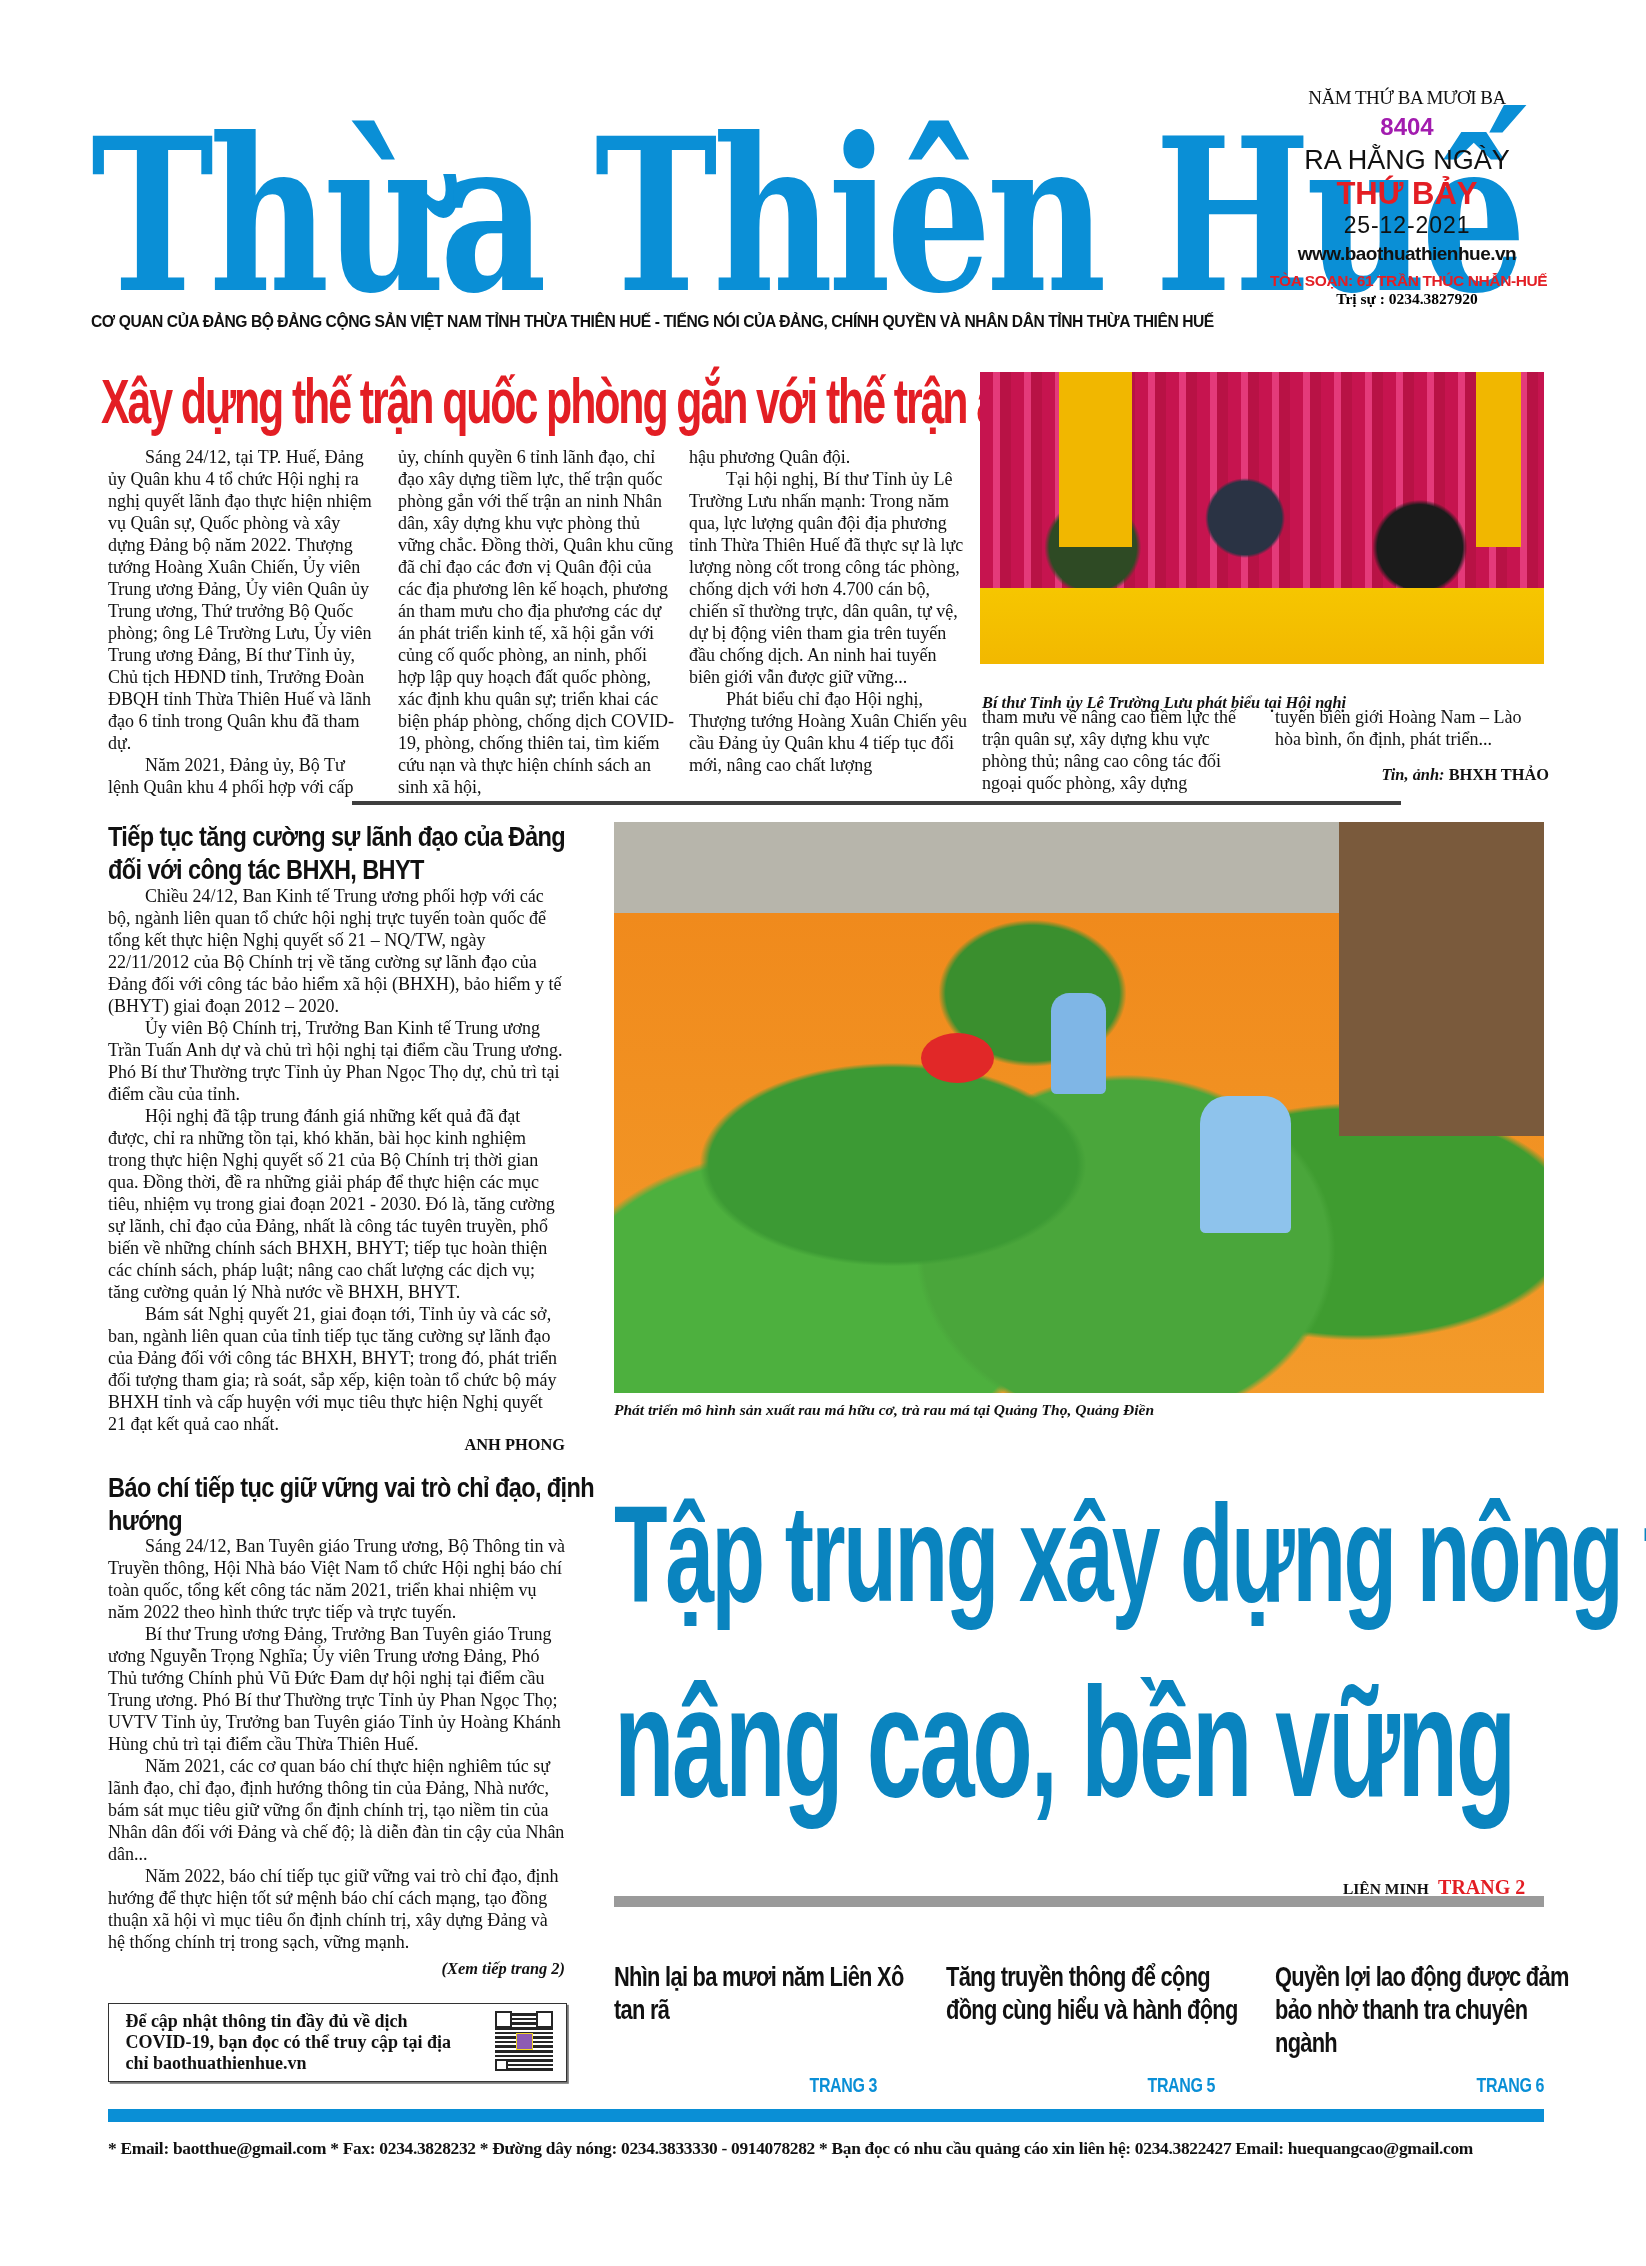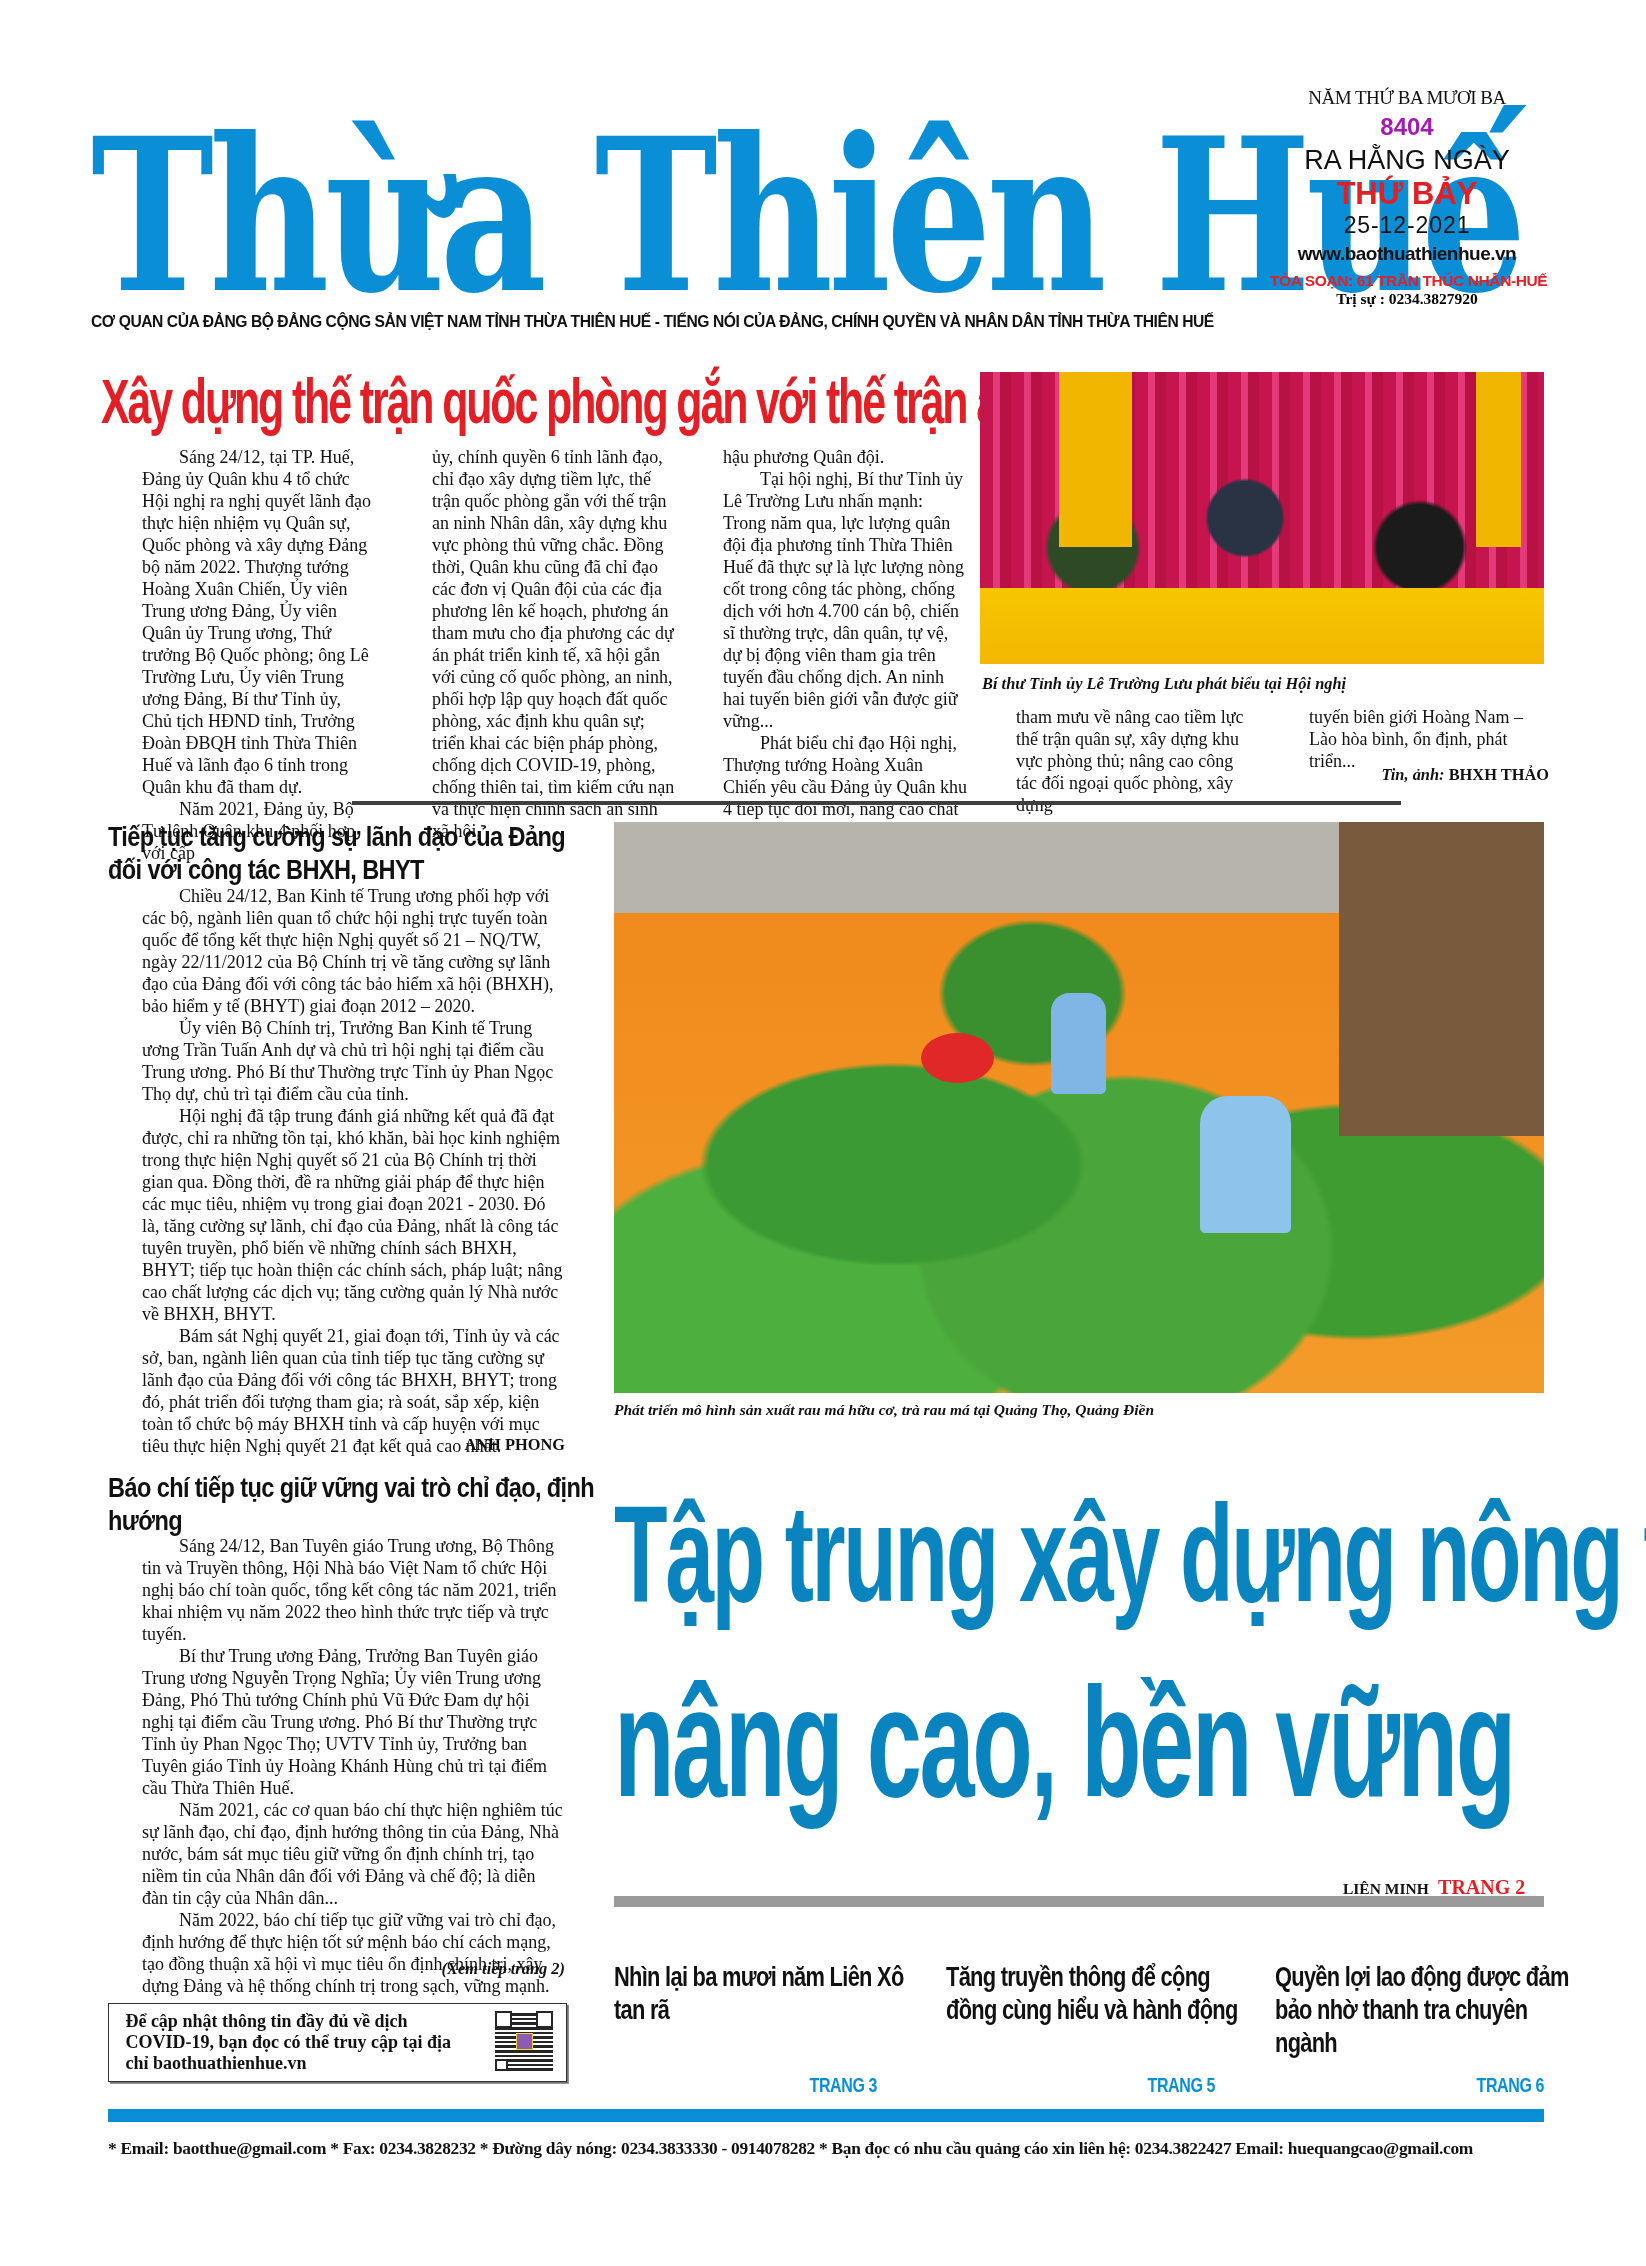--- a/index.html
+++ b/index.html
@@ -32,21 +32,21 @@
   .issue-phone { font-family: Liberation Serif, serif; font-weight: bold; font-size: 15.5px; color: #000000; }
 
   
   .lead-headline {
     left: 101px; top: 352px; width: 877px; white-space: nowrap;
     font-family: "Liberation Sans", sans-serif; font-weight: bold;
     font-size: 55px; line-height: 87px; color: #e31e24; letter-spacing: -2.7px;
     transform: scaleX(0.78) scaleY(1.15); transform-origin: left top;
   }
   .body-text { font-size: 18px; line-height: 22px; color: #111; }
-  .body-text p { text-indent: 37px; margin-left: 34px; }
+  .body-text p { text-indent: 37px; }
   .body-text p.noindent { text-indent: 0; }
   .col { position: absolute; }
 
   .photo {
     position: absolute; overflow: hidden;
   }
   .photo-meeting {
     left: 980px; top: 372px; width: 564px; height: 292px;
     background:
       linear-gradient(to bottom, transparent 0, transparent 74%, #f6c600 74%, #f2b800 100%),
@@ -163,21 +163,21 @@
   <div class="col body-text" style="left:689px; top:446px; width:279px;">
     <p class="noindent">hậu phương Quân đội.</p>
     <p>Tại hội nghị, Bí thư Tỉnh ủy Lê Trường Lưu nhấn mạnh: Trong năm qua, lực lượng quân đội địa phương tỉnh Thừa Thiên Huế đã thực sự là lực lượng nòng cốt trong công tác phòng, chống dịch với hơn 4.700 cán bộ, chiến sĩ thường trực, dân quân, tự vệ, dự bị động viên tham gia trên tuyến đầu chống dịch. An ninh hai tuyến biên giới vẫn được giữ vững...</p>
     <p>Phát biểu chỉ đạo Hội nghị, Thượng tướng Hoàng Xuân Chiến yêu cầu Đảng ủy Quân khu 4 tiếp tục đổi mới, nâng cao chất lượng</p>
   </div>
 
   <div class="photo photo-meeting">
     <div class="pillar" style="left:14%; width:13%;"></div>
     <div class="pillar" style="left:88%; width:8%;"></div>
   </div>
-  <div class="abs caption" style="left:982px; top:674px;font-style:italic;">Bí thư Tỉnh ủy Lê Trường Lưu phát biểu tại Hội nghị</div>
+  <div class="abs caption" style="left:982px; top:693px;font-style:italic;">Bí thư Tỉnh ủy Lê Trường Lưu phát biểu tại Hội nghị</div>
 
   <div class="col body-text" style="left:982px; top:706px; width:267px;">
     <p class="noindent">tham mưu về nâng cao tiềm lực thế trận quân sự, xây dựng khu vực phòng thủ; nâng cao công tác đối ngoại quốc phòng, xây dựng</p>
   </div>
   <div class="col body-text" style="left:1275px; top:706px; width:274px;">
     <p class="noindent">tuyến biên giới Hoàng  Nam – Lào hòa bình, ổn định, phát triển...</p>
   </div>
   <div class="abs byline" style="left:1275px; top:765px; width:274px;">
     <i>Tin, ảnh:</i>
     <span>BHXH THẢO</span>

